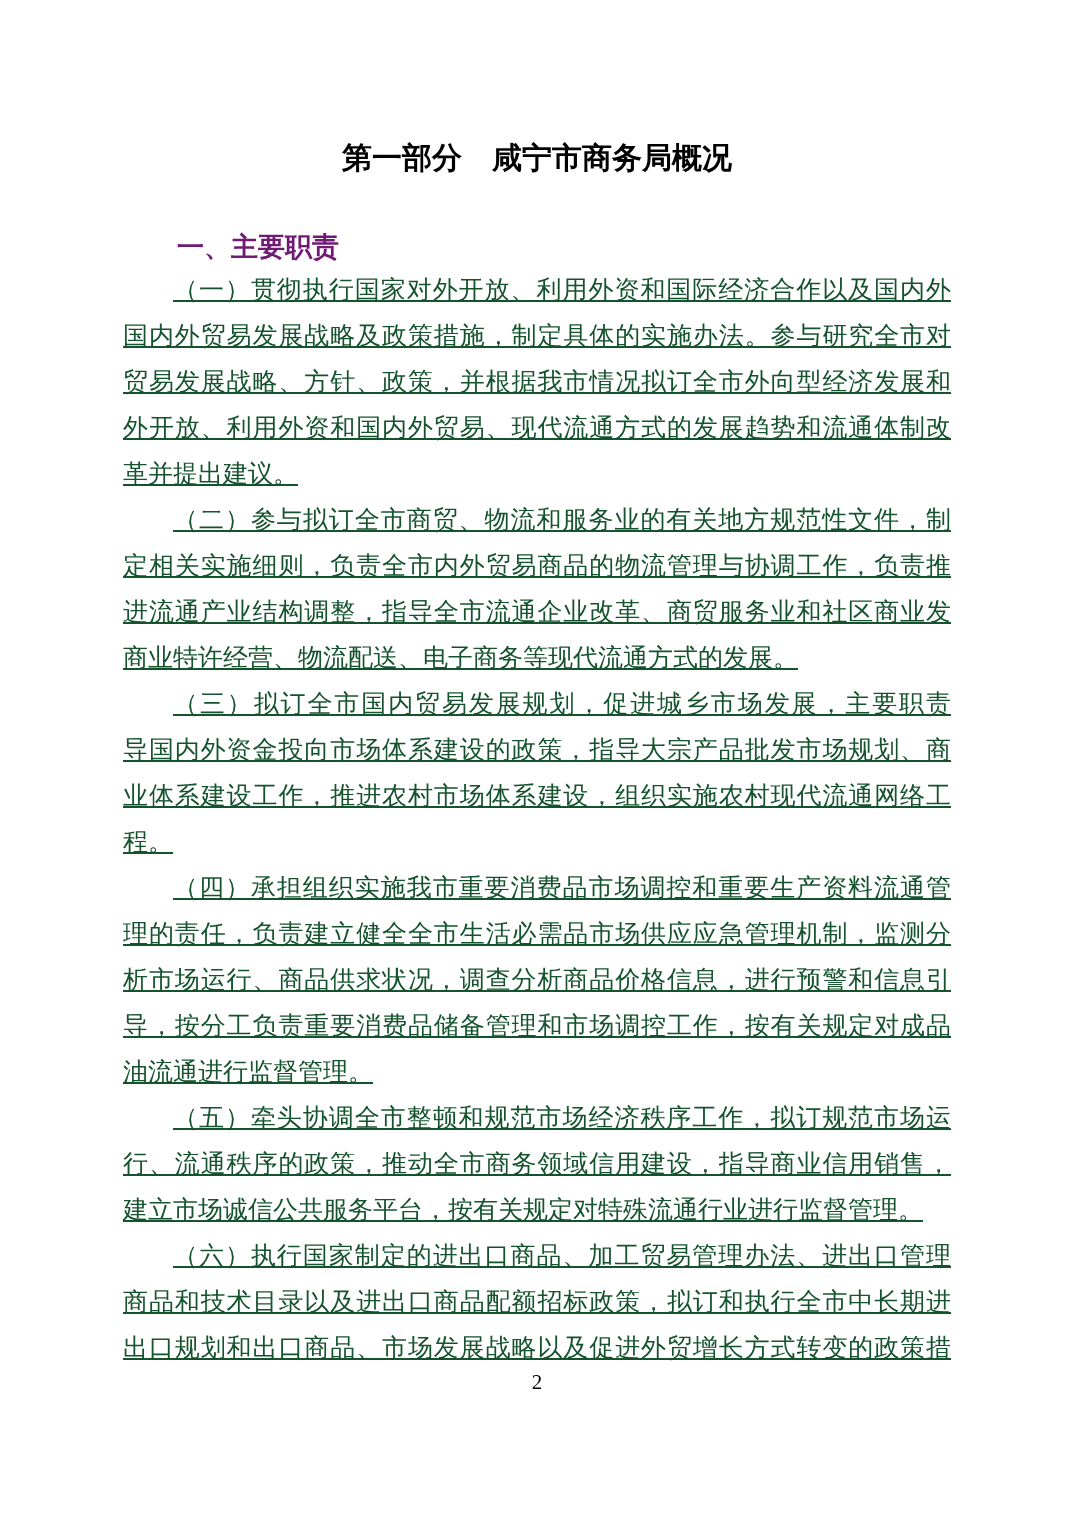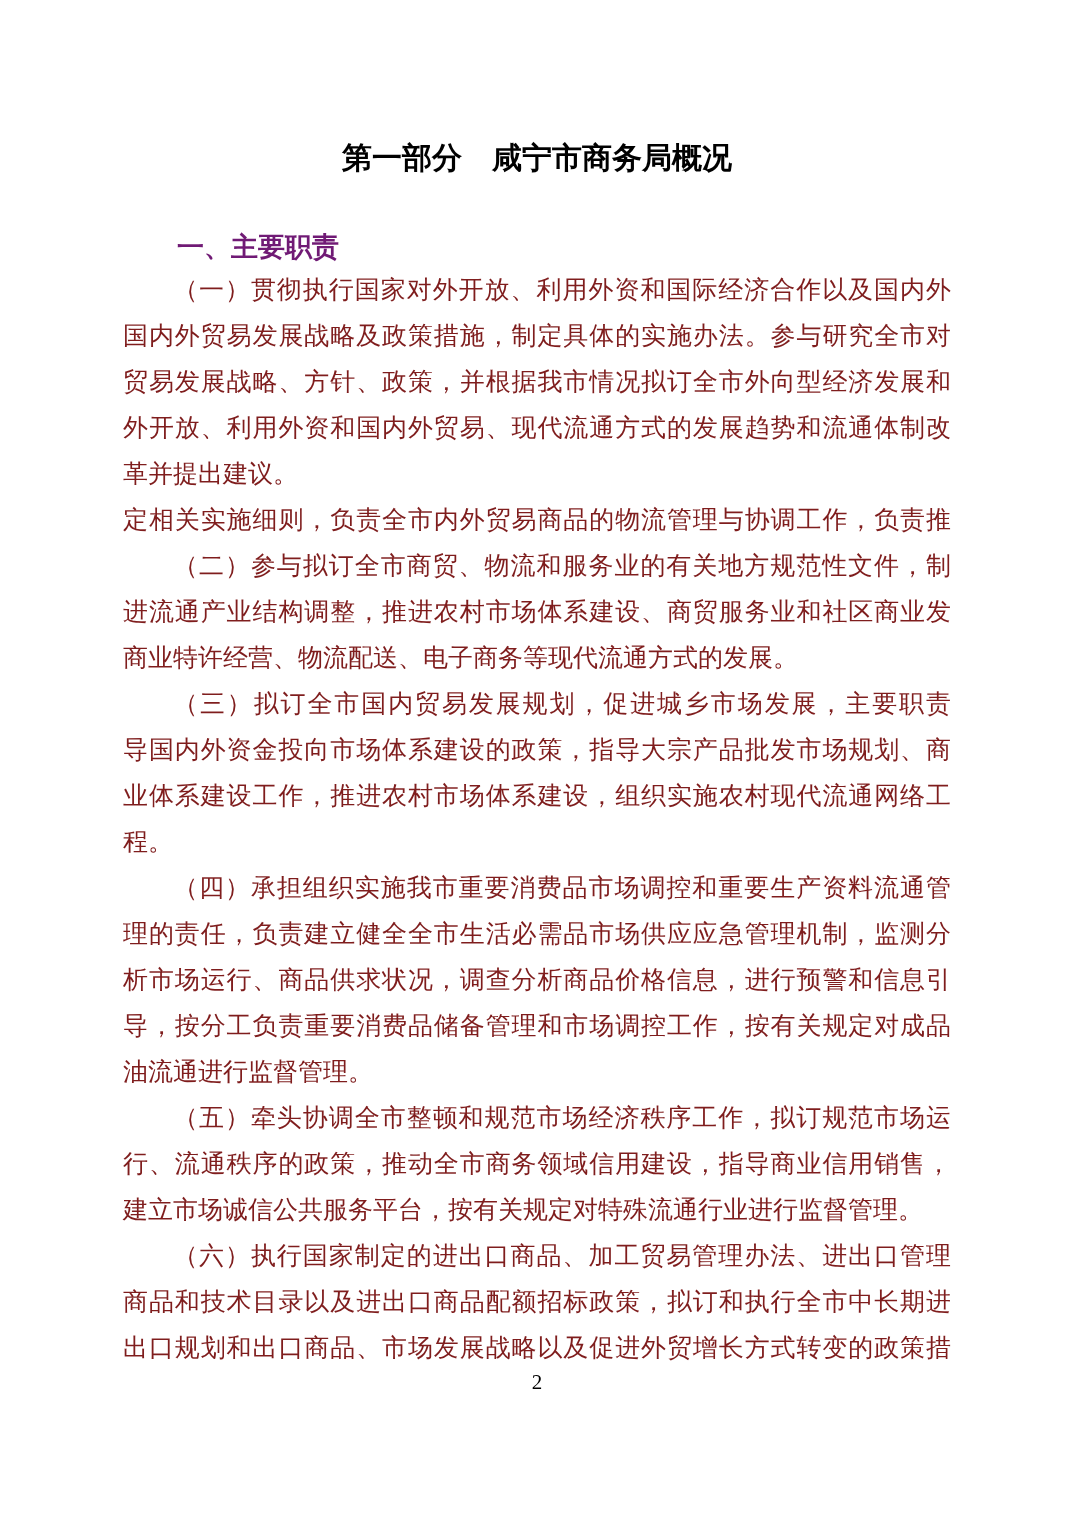--- a/index.html
+++ b/index.html
@@ -31,21 +31,22 @@
     font-size: 27px;
     line-height: 40px;
     text-indent: 2em;
     color: #701a75;
   }
   .doc-body {
     margin-top: 0;
     font-family: "Liberation Serif", "DejaVu Serif", serif;
     font-size: 25px;
     line-height: 46px;
-    color: #7f1d1d;
+    color: #14532d;
+    text-decoration: underline;
   }
   .line {
     text-align: justify;
     text-align-last: justify;
     white-space: nowrap;
   }
   .line.first { text-indent: 2em; }
   .line.last { text-align-last: left; }
   .page-number {
     margin-top: -4px;
@@ -64,23 +65,23 @@
   <h2 class="section-heading">一、主要职责</h2>
   <div class="doc-body" id="doc-body">
       <div class="paragraph">
         <div class="line first">（一）贯彻执行国家对外开放、利用外资和国际经济合作以及国内外</div>
         <div class="line">国内外贸易发展战略及政策措施，制定具体的实施办法。参与研究全市对</div>
         <div class="line">贸易发展战略、方针、政策，并根据我市情况拟订全市外向型经济发展和</div>
         <div class="line">外开放、利用外资和国内外贸易、现代流通方式的发展趋势和流通体制改</div>
         <div class="line last">革并提出建议。</div>
       </div>
       <div class="paragraph">
+        <div class="line first">（二）参与拟订全市商贸、物流和服务业的有关地方规范性文件，制</div>
         <div class="line">定相关实施细则，负责全市内外贸易商品的物流管理与协调工作，负责推</div>
-        <div class="line first">（二）参与拟订全市商贸、物流和服务业的有关地方规范性文件，制</div>
-        <div class="line">进流通产业结构调整，推进农村市场体系建设、商贸服务业和社区商业发</div>
+        <div class="line">进流通产业结构调整，指导全市流通企业改革、商贸服务业和社区商业发</div>
         <div class="line last">商业特许经营、物流配送、电子商务等现代流通方式的发展。</div>
       </div>
       <div class="paragraph">
         <div class="line first">（三）拟订全市国内贸易发展规划，促进城乡市场发展，主要职责</div>
         <div class="line">导国内外资金投向市场体系建设的政策，指导大宗产品批发市场规划、商</div>
         <div class="line">业体系建设工作，推进农村市场体系建设，组织实施农村现代流通网络工</div>
         <div class="line last">程。</div>
       </div>
       <div class="paragraph">
         <div class="line first">（四）承担组织实施我市重要消费品市场调控和重要生产资料流通管</div>

